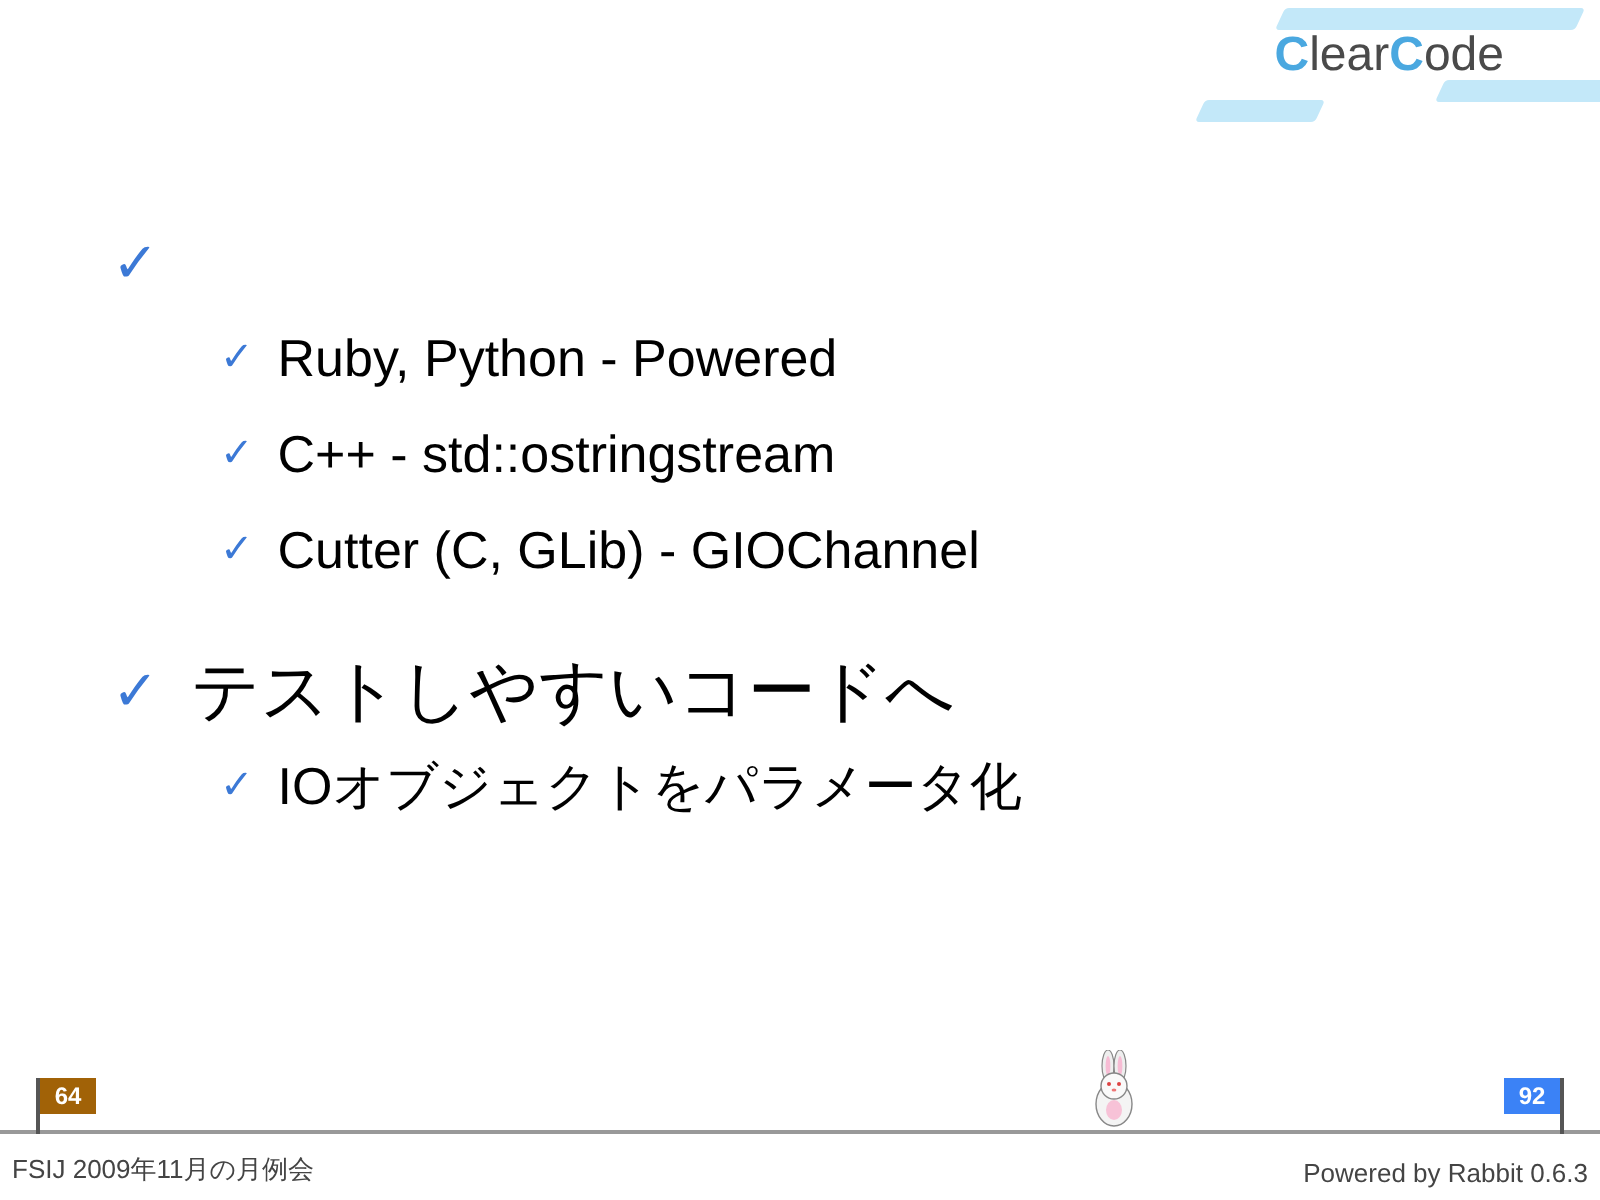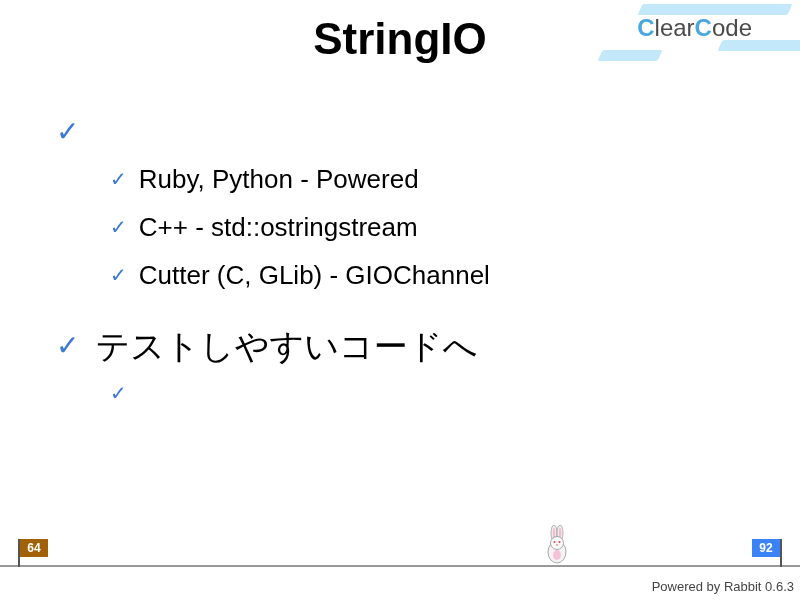--- a/index.html
+++ b/index.html
@@ -49,21 +49,20 @@
 
   <div class="header-decoration">
     <div class="hdr-bar" style="top:4px; right:10px; width:150px;"></div>
     <div class="hdr-bar" style="top:40px; right:-10px; width:90px;"></div>
     <div class="hdr-bar" style="top:50px; right:140px; width:60px;"></div>
     <div class="brand">
       <span class="c1">C</span><span class="c2">lear</span><span class="c3">C</span><span class="c4">ode</span>
     </div>
   </div>
 
-  <div class="title">StringIO</div>
 
   <div class="content">
 
     <div class="l1-item">
       <span class="check">✓</span>
     </div>
     <div class="l2">
       <div class="l2-item">
         <span class="check">✓</span>
         <span class="txt">Ruby, Python - Powered</span>
@@ -80,20 +79,21 @@
 
     <div style="height:18px"></div>
 
     <div class="l1-item">
       <span class="check">✓</span>
       <span class="txt">テストしやすいコードへ</span>
     </div>
     <div class="l2">
       <div class="l2-item">
         <span class="check">✓</span>
+        <span class="txt">IOオブジェクトをパラメータ化</span>
       </div>
     </div>
 
   </div>
 
   <div class="progress-line"></div>
 
   <div class="flag flag-left" style="left:18px;">
     <div class="pole"></div>
     <div class="cloth">64</div>
@@ -112,15 +112,16 @@
       <ellipse cx="20" cy="8" rx="1.2" ry="5" fill="#f7bcd4"></ellipse>
       <ellipse cx="17" cy="27" rx="9" ry="11" fill="#f4f4f4" stroke="#888" stroke-width="0.7"></ellipse>
       <circle cx="17" cy="18" r="6.5" fill="#fafafa" stroke="#888" stroke-width="0.7"></circle>
       <circle cx="14.5" cy="17" r="1" fill="#d44"></circle>
       <circle cx="19.5" cy="17" r="1" fill="#d44"></circle>
       <ellipse cx="17" cy="20" rx="1.2" ry="0.8" fill="#e77"></ellipse>
       <ellipse cx="17" cy="30" rx="4" ry="5" fill="#f7bcd4" opacity="0.9"></ellipse>
     </svg>
   </div>
 
+  <div class="footer-left">FSIJ 2009年11月の月例会</div>
   <div class="footer-right">Powered by Rabbit 0.6.3</div>
 
 </div>
 
 </body></html>

